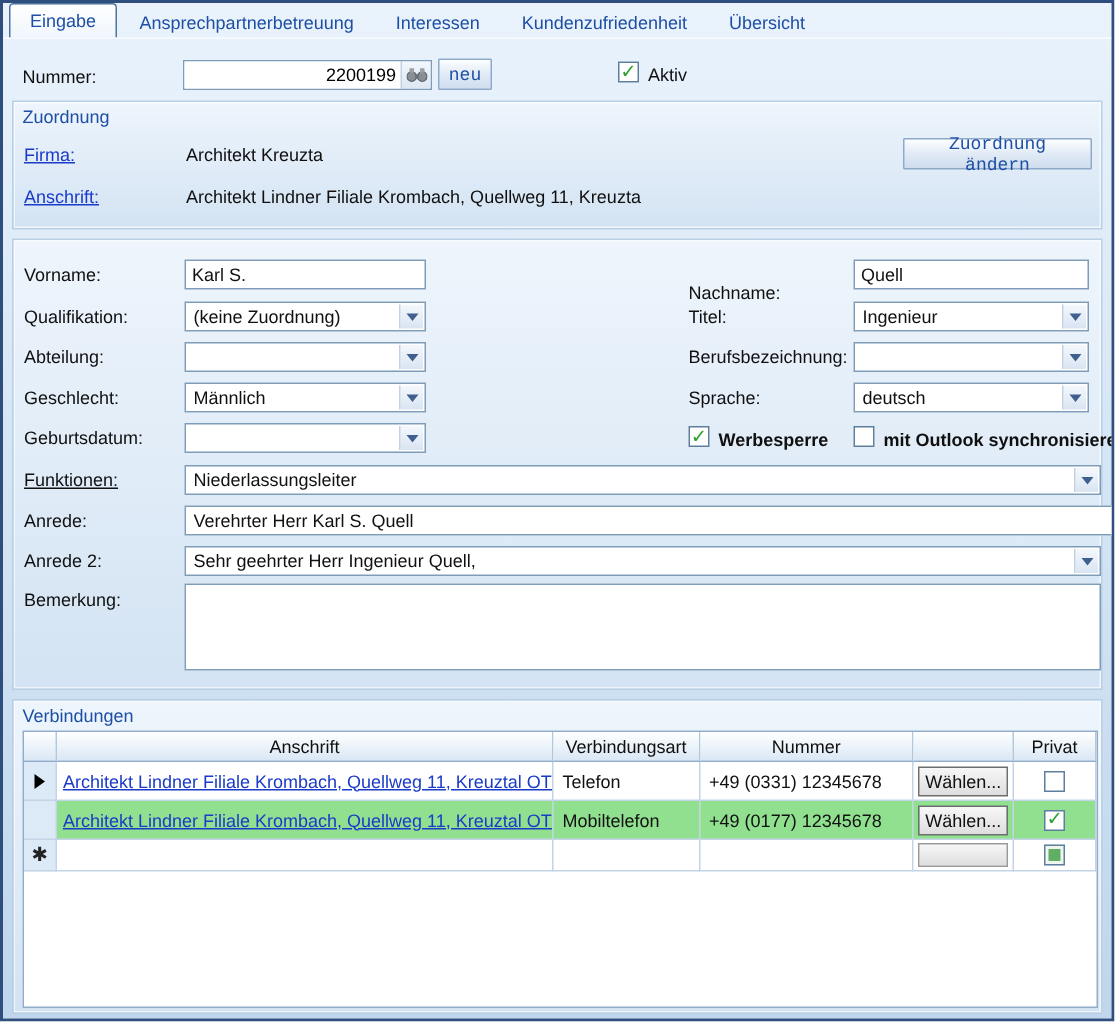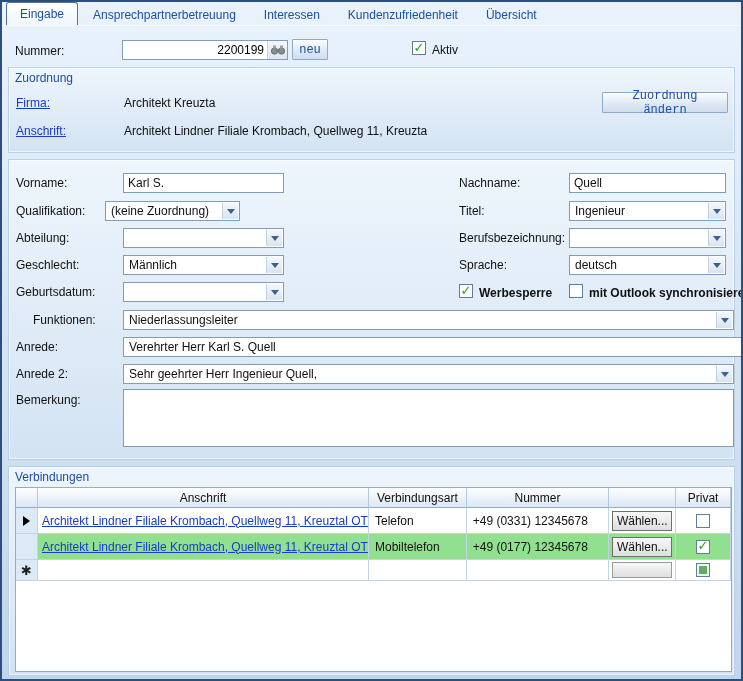--- a/index.html
+++ b/index.html
@@ -129,21 +129,21 @@
     <a class="link" style="left:7px; top:56px;">Anschrift:</a>
     <span class="val" style="left:115px; top:56px;">Architekt Lindner Filiale Krombach, Quellweg 11, Kreuzta</span>
   </div>
 
   <div class="panel" style="left:6px; top:157px; width:727px; height:301px;">
 
     <span class="lbl" style="left:7px; top:16px;">Vorname:</span>
     <input class="txt" style="left: 114px; top: 13px; width: 161px;" value="Karl S.">
 
     <span class="lbl" style="left:7px; top:44px;">Qualifikation:</span>
-    <div class="dd" style="left:96px; top:41px; width:135px;">
+    <div class="dd" style="left:114px; top:41px; width:161px;">
       <span class="dd-text">(keine Zuordnung)</span>
       <span class="dd-btn">
           <span class="arr"></span>
         </span>
     </div>
 
     <span class="lbl" style="left:7px; top:71px;">Abteilung:</span>
     <div class="dd" style="left:114px; top:68px; width:161px;">
       <span class="dd-text"></span>
       <span class="dd-btn">
@@ -160,21 +160,21 @@
     </div>
 
     <span class="lbl" style="left:7px; top:125px;">Geburtsdatum:</span>
     <div class="dd" style="left:114px; top:122px; width:161px;">
       <span class="dd-text"></span>
       <span class="dd-btn">
           <span class="arr"></span>
         </span>
     </div>
 
-    <span class="lbl" style="left:450px; top:16px;">Nachname:</span>
+    <span class="lbl" style="left:450px; top:28px;">Nachname:</span>
     <input class="txt" style="left: 560px; top: 13px; width: 157px;" value="Quell">
 
     <span class="lbl" style="left:450px; top:44px;">Titel:</span>
     <div class="dd" style="left:560px; top:41px; width:157px;">
       <span class="dd-text">Ingenieur</span>
       <span class="dd-btn">
           <span class="arr"></span>
         </span>
     </div>
 
@@ -192,21 +192,21 @@
       <span class="dd-btn">
           <span class="arr"></span>
         </span>
     </div>
 
     <span class="cb checked" style="left:450px; top:124px;"></span>
     <span class="lbl" style="left:470px; top:126px; font-weight:bold;">Werbesperre</span>
     <span class="cb" style="left:560px; top:124px;"></span>
     <span class="lbl" style="left:580px; top:126px; font-weight:bold;">mit Outlook synchronisieren</span>
 
-    <span class="lbl" style="left:24px; top:153px;">Funktionen:</span>
+    <span class="lbl" style="left:7px; top:153px;text-decoration:underline;">Funktionen:</span>
     <div class="dd" style="left:114px; top:150px; width:611px;">
       <span class="dd-text">Niederlassungsleiter</span>
       <span class="dd-btn">
           <span class="arr"></span>
         </span>
     </div>
 
     <span class="lbl" style="left:7px; top:180px;">Anrede:</span>
     <div class="dd" style="left:114px; top:177px; width:688px;">
       <span class="dd-text">Verehrter Herr Karl S. Quell</span>

